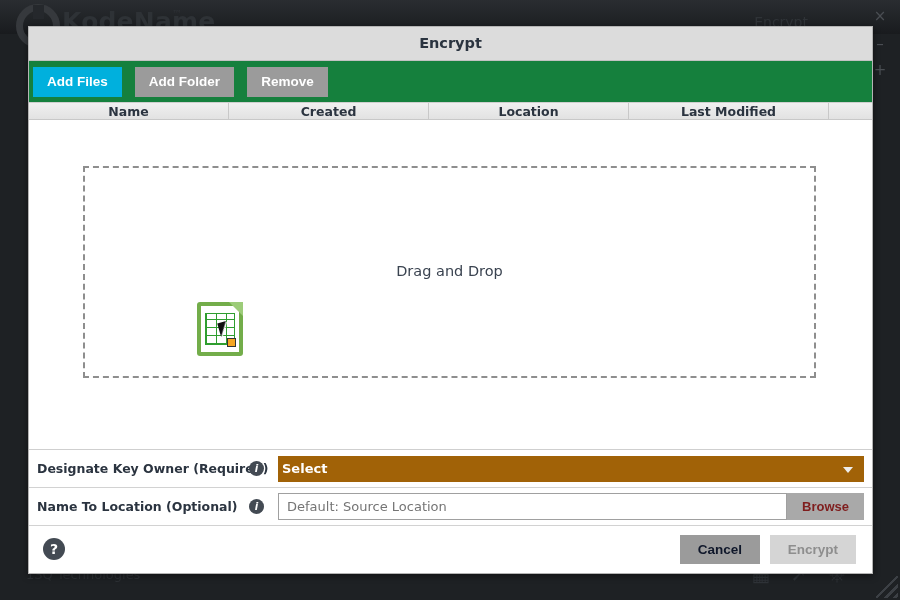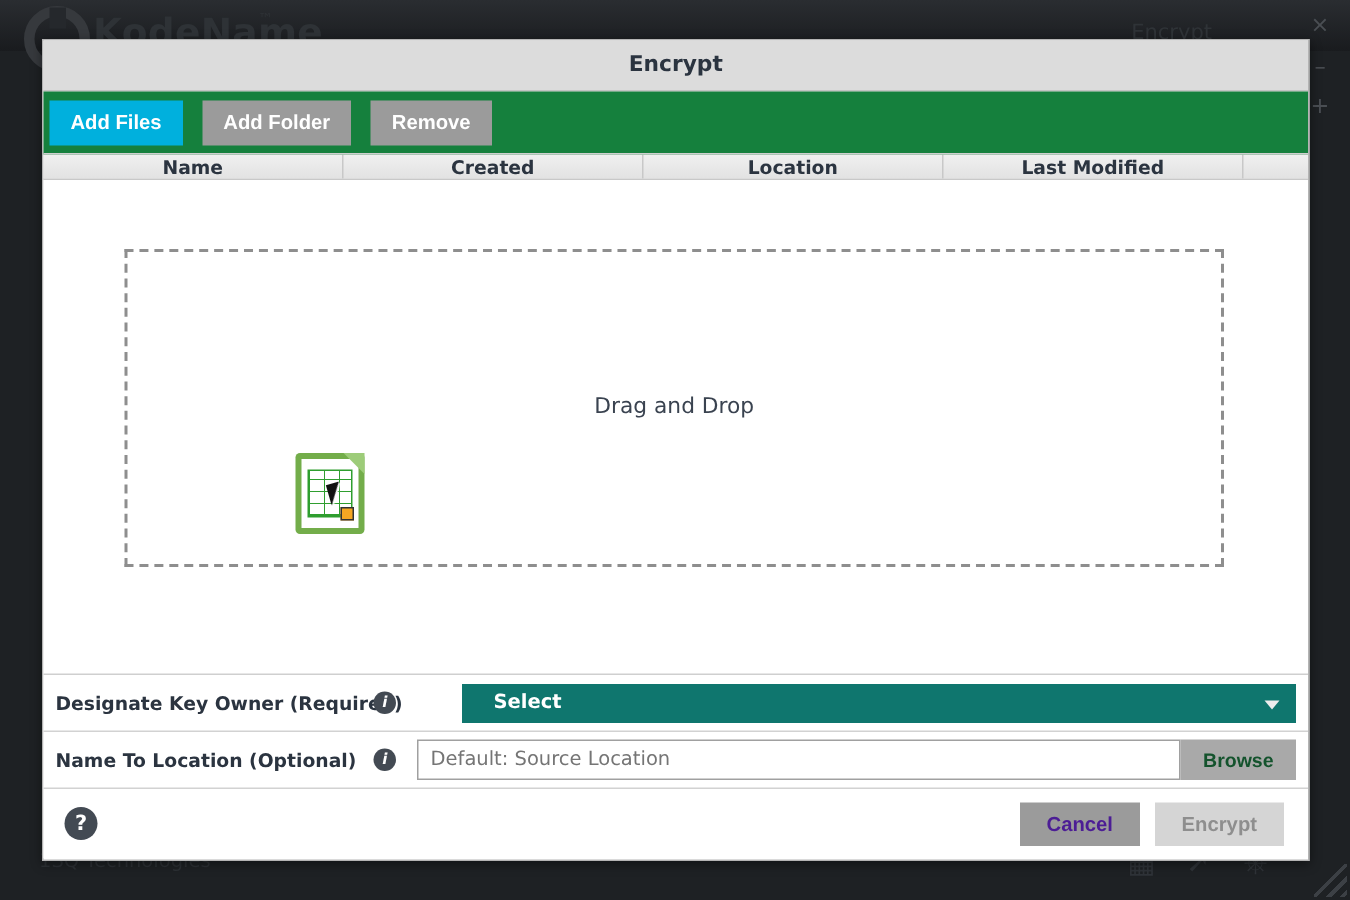--- a/index.html
+++ b/index.html
@@ -293,28 +293,27 @@
     line-height: 15px;
     text-align: center;
     margin-right: 14px;
     flex: 0 0 auto;
     cursor: pointer;
   }
   #key-owner-select {
     position: relative;
     flex: 1;
     height: 26px;
-    background: #0f766e;
+    background: #a16207;
     color: #ffffff;
     font-size: 13px;
     font-weight: bold;
     line-height: 26px;
-    padding-left: 21px;
-    cursor: pointer;
-    margin-left: 30px;
+    padding-left: 4px;
+    cursor: pointer;
   }
   #key-owner-chevron {
     position: absolute;
     right: 11px; top: 11px;
     width: 0; height: 0;
     border-left: 5px solid transparent;
     border-right: 5px solid transparent;
     border-top: 6px solid #ededed;
   }
   #save-location-input {
@@ -326,21 +325,21 @@
     font-size: 13px;
     font-family: "DejaVu Sans", sans-serif;
     padding-left: 8px;
     outline: none;
   }
   #browse-button {
     height: 27px;
     padding: 0 15px;
     background: #a9a9a9;
     border: none;
-    color: #14532d;
+    color: #7f1d1d;
     font-size: 13px;
     font-weight: bold;
     line-height: 27px;
     cursor: pointer;
   }
 
   
   #dialog-footer {
     position: relative;
     height: 46px;
@@ -363,21 +362,21 @@
     position: absolute;
     top: 9px;
     height: 29px;
     padding: 0 18px;
     border: none;
     font-size: 13.5px;
     font-weight: bold;
     line-height: 29px;
     cursor: pointer;
   }
-  #cancel-button  { right: 112px; background: #9b9b9b; color: #4c1d95; }
+  #cancel-button  { right: 112px; background: #9b9b9b; color: #0f172a; }
   #encrypt-button { right: 16px;  background: #d5d5d5; color: #8e8e8e; cursor: default; }
 </style>
 </head>
 <body>
 
 <div id="app-window">
 
   <div id="app-titlebar">
     <div id="app-logo-mark"></div>
     <div id="app-brand">KodeName</div>

